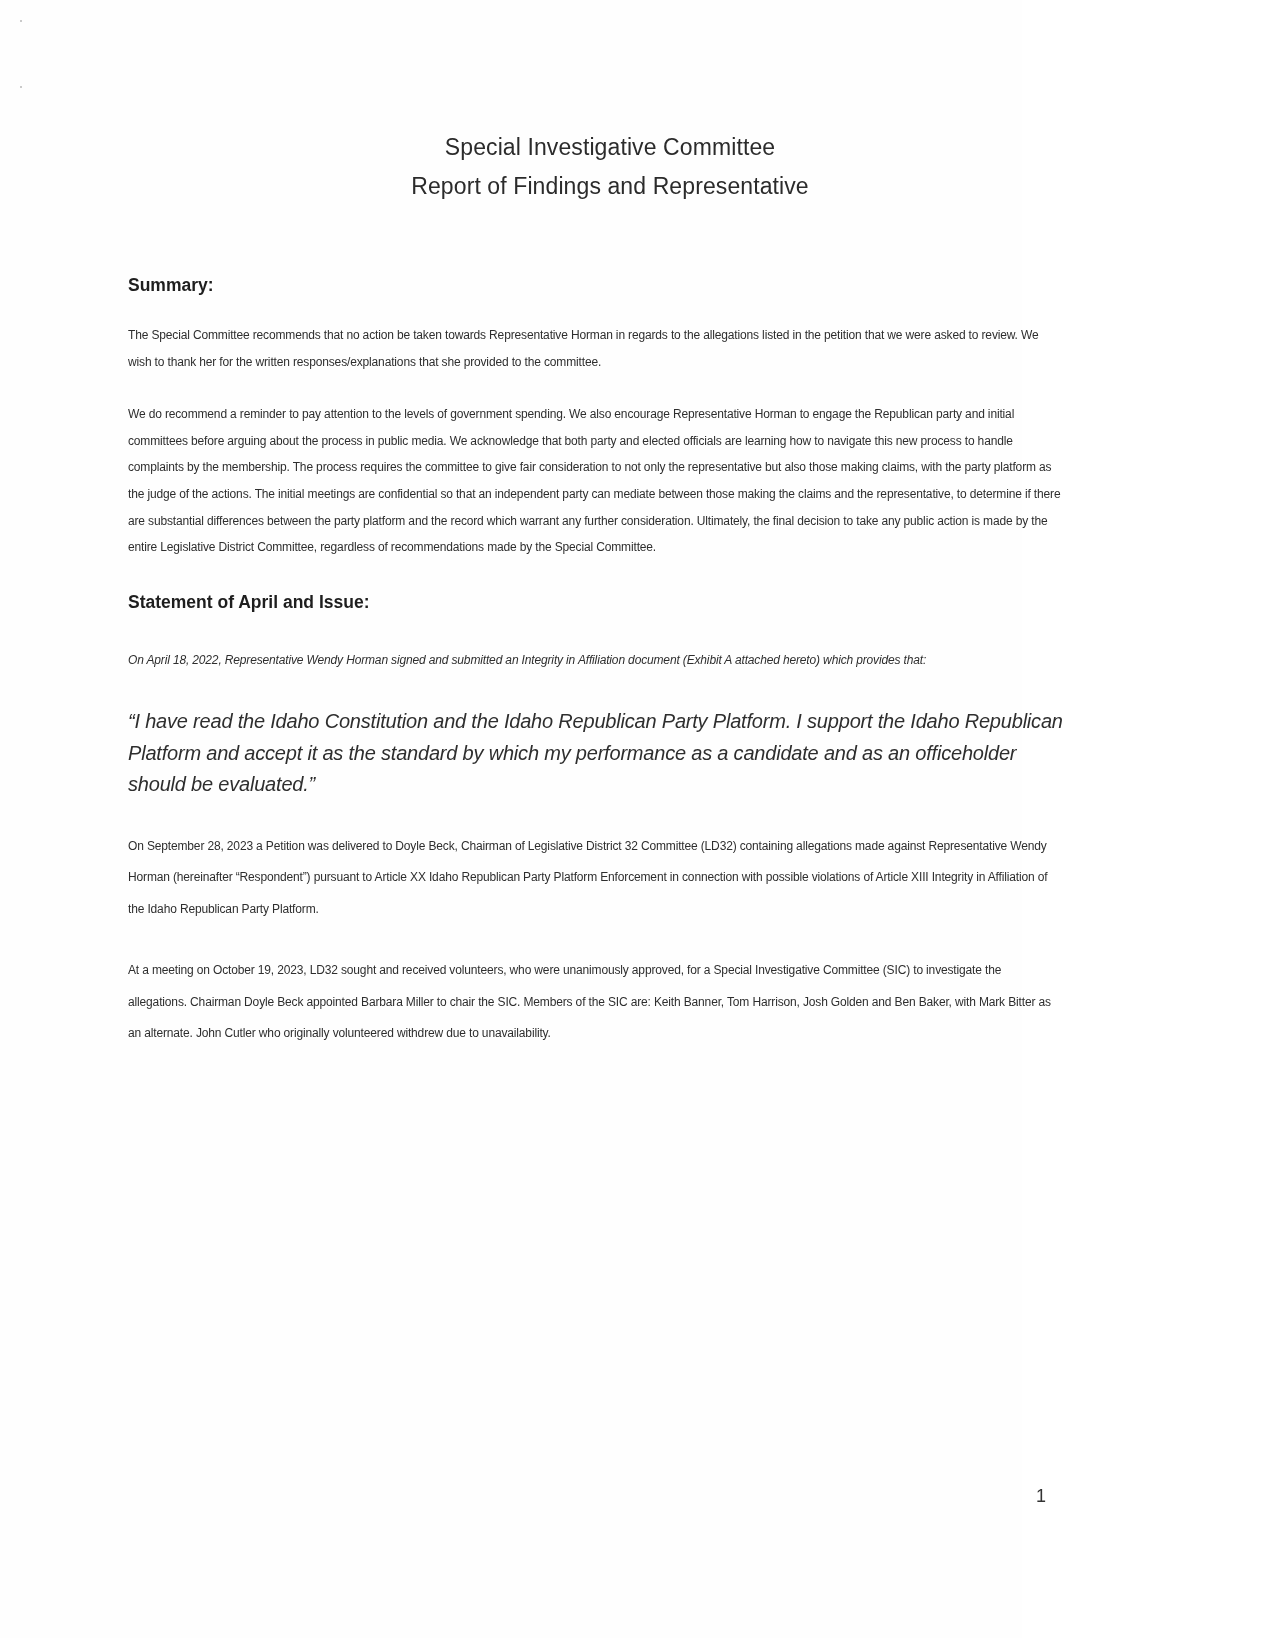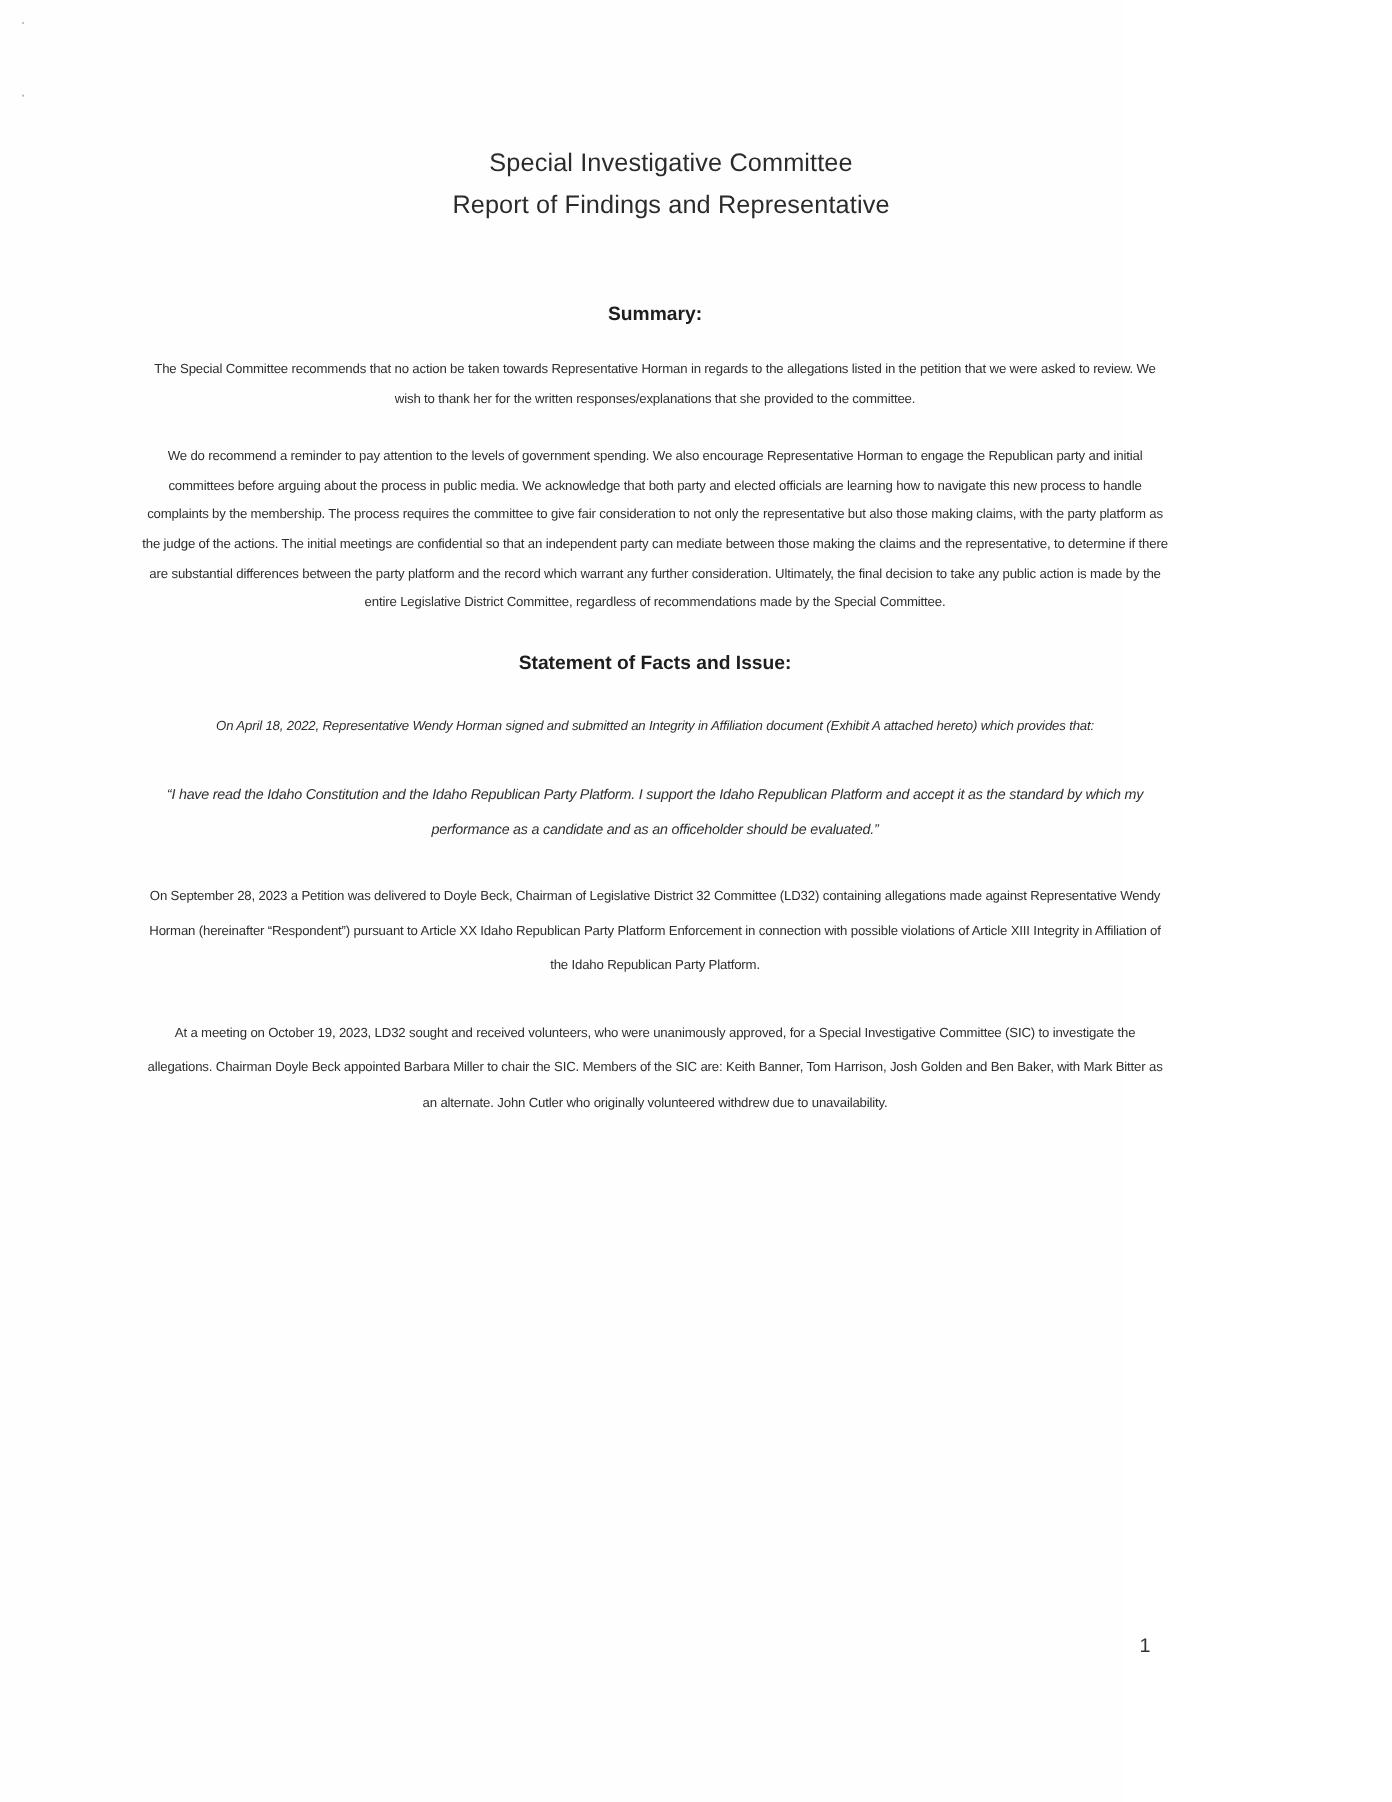--- a/index.html
+++ b/index.html
@@ -37,42 +37,41 @@
     line-height: 38.5px;
     color: #2b2b2b;
     letter-spacing: 0.1px;
   }
   .title-line { display: block; }
   .content {
     position: absolute;
     left: 128px;
     top: 272px;
     width: 935px;
-    text-align: center;
   }
   .heading {
     font-weight: bold;
     font-size: 17.5px;
     color: #1e1e1e;
     line-height: 26px;
     margin: 0;
   }
   .para {
     font-size: 12px;
     line-height: 26.6px;
     color: #2e2e2e;
     margin: 0;
     letter-spacing: -0.15px;
   }
   .para.spaced {
     line-height: 31.5px;
   }
   .quote {
     font-style: italic;
-    font-size: 13px;
+    font-size: 20px;
     line-height: 31.5px;
     color: #2e2e2e;
     margin: 0;
     letter-spacing: -0.2px;
   }
   .page-number {
     position: absolute;
     left: 1036px;
     top: 1486px;
     font-size: 18px;
@@ -93,21 +92,21 @@
   </div>
 
   <div class="content">
 
     <p class="heading">Summary:</p>
 
     <p class="para" style="margin-top:24px;">The Special Committee recommends that no action be taken towards Representative Horman in regards to the allegations listed in the petition that we were asked to review. We wish to thank her for the written responses/explanations that she provided to the committee.</p>
 
     <p class="para" style="margin-top:26px;">We do recommend a reminder to pay attention to the levels of government spending.  We also encourage Representative Horman to engage the Republican party and initial committees before arguing about the process in public media. We acknowledge that both party and elected officials are learning how to navigate this new process to handle complaints by the membership. The process requires the committee to give fair consideration to not only the representative but also those making claims, with the party platform as the judge of the actions. The initial meetings are confidential so that an independent party can mediate between those making the claims and the representative, to determine if there are substantial differences between the party platform and the record which warrant any further consideration. Ultimately, the final decision to take any public action is made by the entire Legislative District Committee, regardless of recommendations made by the Special Committee.</p>
 
-    <p class="heading" style="margin-top:28px;">Statement of Facts and Issue:</p>
+    <p class="heading" style="margin-top:28px;">Statement of April and Issue:</p>
 
     <p class="para spaced" style="margin-top:30px;font-style:italic;">On April 18, 2022, Representative Wendy Horman signed and submitted an Integrity in Affiliation document (Exhibit A attached hereto) which provides that:</p>
 
     <p class="quote" style="margin-top:30px;">“I have read the Idaho Constitution and the Idaho Republican Party Platform.  I support the Idaho Republican Platform and accept it as the standard by which my performance as a candidate and as an officeholder should be evaluated.”</p>
 
     <p class="para spaced" style="margin-top:30px;">On September 28, 2023 a Petition was delivered to Doyle Beck, Chairman of Legislative District 32 Committee (LD32) containing allegations made against Representative Wendy Horman (hereinafter “Respondent”) pursuant to Article XX Idaho Republican Party Platform Enforcement in connection with possible violations of Article XIII Integrity in Affiliation of the Idaho Republican Party Platform.</p>
 
     <p class="para spaced" style="margin-top:30px;">At a meeting on October 19, 2023, LD32 sought and received volunteers, who were unanimously approved, for a Special Investigative Committee (SIC) to investigate the allegations.  Chairman Doyle Beck appointed Barbara Miller to chair the SIC.  Members of the SIC are:  Keith Banner, Tom Harrison, Josh Golden and Ben Baker, with Mark Bitter as an alternate.  John Cutler who originally volunteered withdrew due to unavailability.</p>
 
 

